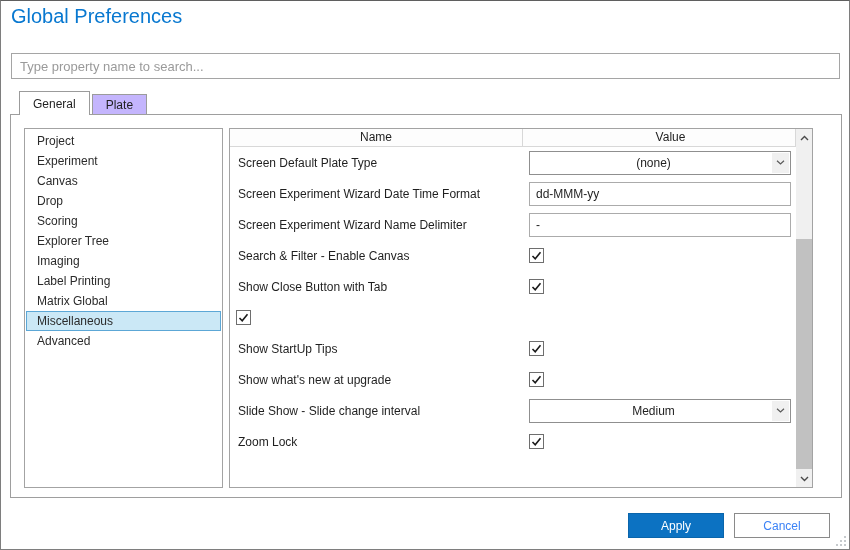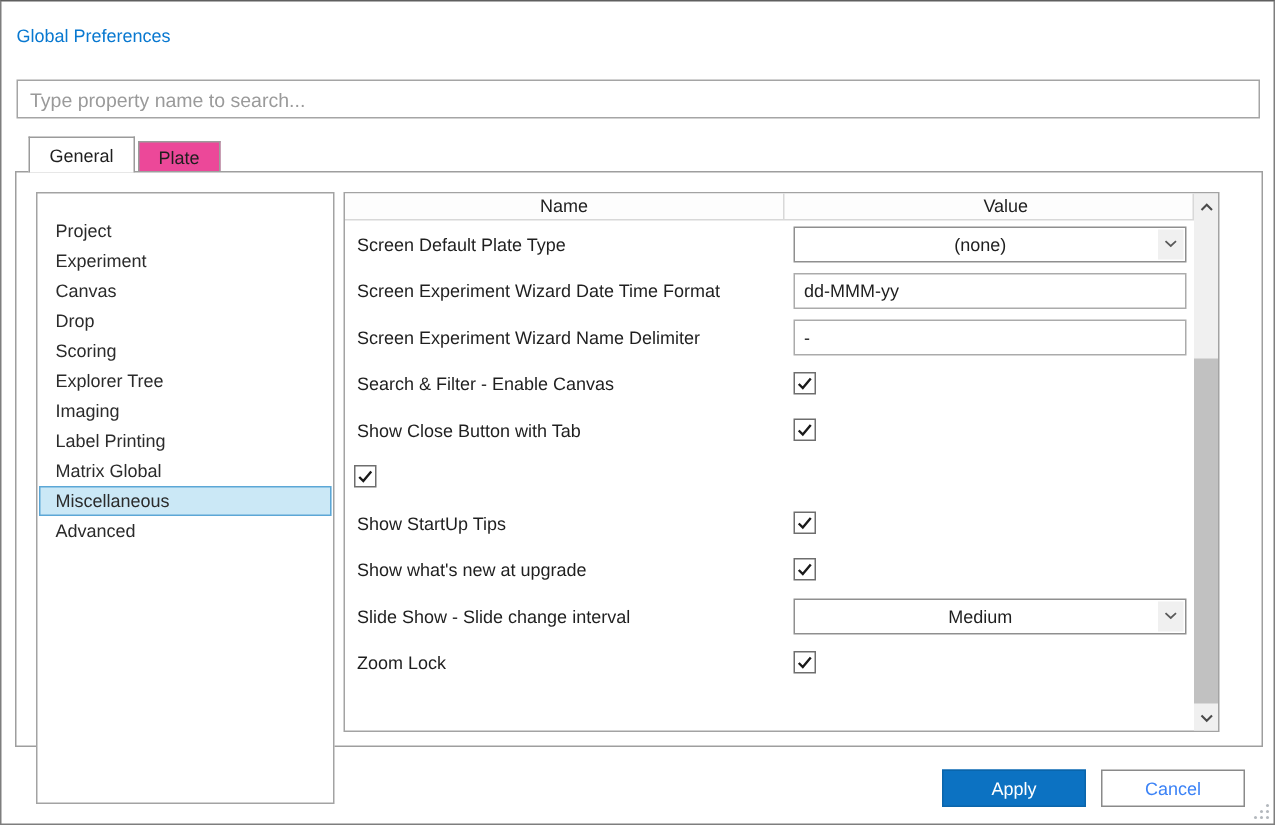--- a/index.html
+++ b/index.html
@@ -2,44 +2,44 @@
 <html style="--accent: #0878D0; --apply-bg: #0C72C2; --sel-bg: #CBE8F6; --sel-border: #5CA7D6;"><head>
 <meta charset="utf-8">
 <style>
   html,body{margin:0;padding:0;background:#fff;}
   .window{
     position:relative; width:850px; height:550px; box-sizing:border-box;
     border:1px solid #7e7e7e; border-top-color:#5f5f5f;
     background:#fff; font-family:"Liberation Sans", sans-serif; overflow:hidden;
   }
   .title{
-    position:absolute; left:10px; top:16px; font-size:12px; color:var(--accent,#0878D0);
+    position:absolute; left:10px; top:4px; font-size:20px; color:var(--accent,#0878D0);
   }
   .search{
     position:absolute; left:10px; top:52px; width:829px; height:26px; box-sizing:border-box;
     border:1px solid #a5a5a5; padding:0 8px; font-size:13px; color:#333;
     font-family:"Liberation Sans", sans-serif; outline:none;
   }
   .search::placeholder{color:#9a9a9a;}
   .tabstrip{
     position:absolute; left:18px; top:90px; height:24px; display:flex; z-index:2;
   }
   .tab{
     box-sizing:border-box; border:1px solid #9b9b9b; border-bottom:none;
     padding:0 13px; font-size:12px; color:#1f1f1f; display:flex; align-items:center;
   }
   .tab.active{ height:24px; background:#fff; }
-  .tab.inactive{ height:20px; background:#ec4899; align-self:flex-end; margin-bottom:1px; margin-left:2px; }
+  .tab.inactive{ height:20px; background:#c4b5fd; align-self:flex-end; margin-bottom:1px; margin-left:2px; }
   .content{
     position:absolute; left:9px; top:113px; width:832px; height:384px; box-sizing:border-box;
     border:1px solid #9e9e9e; background:#fff; z-index:1;
   }
   .listbox{
-    position:absolute; left:13px; top:13px; width:199px; height:408px; box-sizing:border-box;
-    border:1px solid #a3a3a3; padding-top:15px; overflow:hidden; background:#fff;
+    position:absolute; left:13px; top:13px; width:199px; height:360px; box-sizing:border-box;
+    border:1px solid #a3a3a3; padding-top:2px; overflow:hidden; background:#fff;
   }
   .sb-item{
     height:20px; line-height:18px; padding-left:10px; margin:0 1px; font-size:12px; color:#2b2b2b;
     border:1px solid transparent; box-sizing:border-box; cursor:default;
   }
   .sb-item.selected{ background:var(--sel-bg,#CBE8F6); border-color:var(--sel-border,#5CA7D6); }
   .gridpanel{
     position:absolute; left:218px; top:13px; width:584px; height:360px; box-sizing:border-box;
     border:1px solid #a3a3a3; background:#fff;
   }

